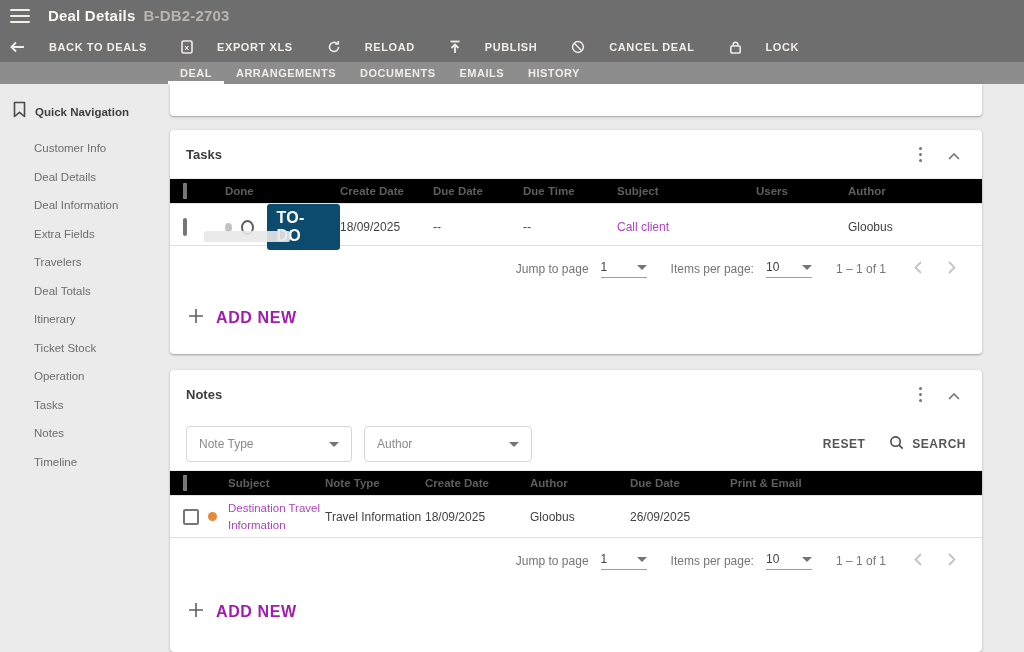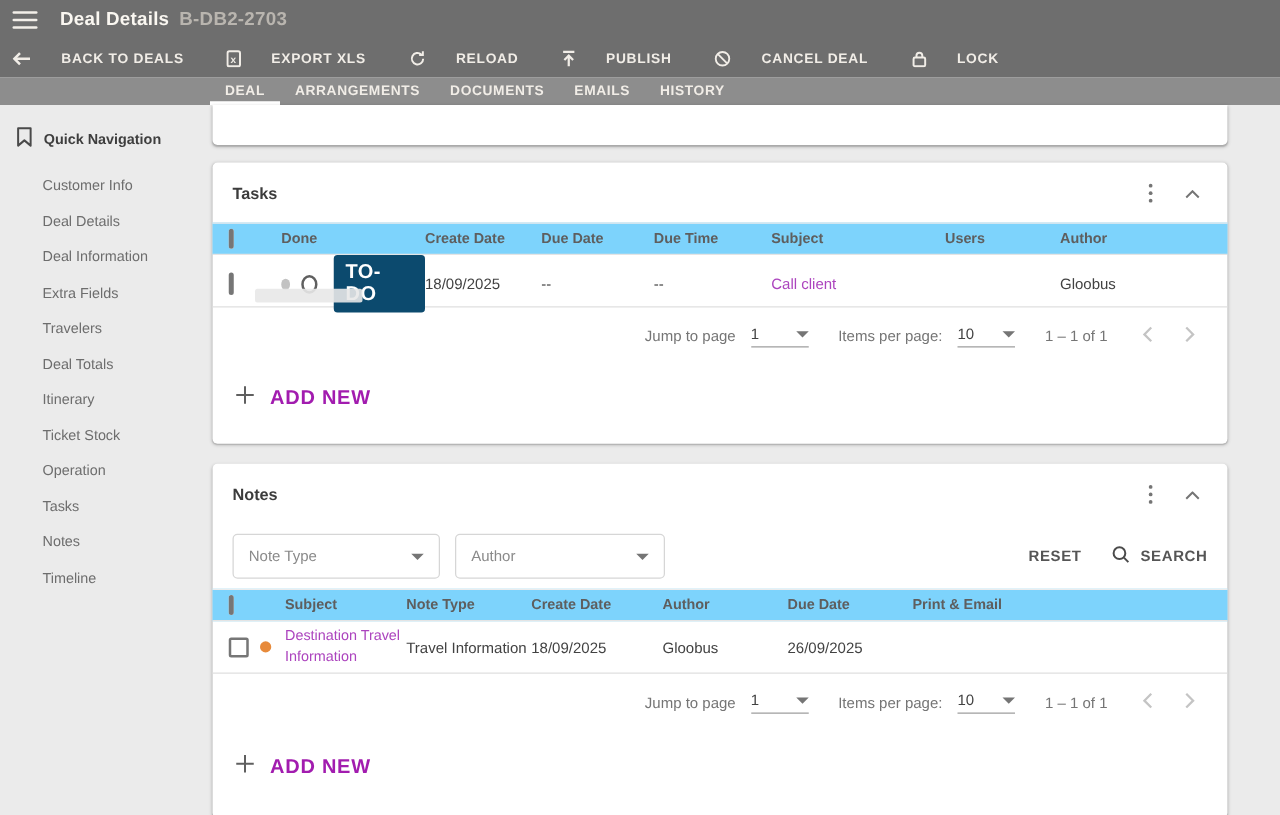--- a/index.html
+++ b/index.html
@@ -37,21 +37,21 @@
   .card-tasks { margin-bottom:16px; position:relative; }
   .card-head { display:flex; align-items:center; justify-content:space-between; padding:15px 16px 14px 16px; }
   .card-title { font-size:13px; font-weight:bold; color:#3c3c3c; }
   .head-actions { display:flex; align-items:center; gap:22px; padding-right:6px; }
   .kebab { display:flex; flex-direction:column; gap:3px; cursor:pointer; padding:2px 4px; }
   .kebab i { width:3px; height:3px; border-radius:50%; background:#757575; }
   .chev-up { cursor:pointer; display:block; }
   
   .grid-t { display:grid; grid-template-columns:42px 115px 93px 90px 94px 139px 92px 1fr; align-items:center; padding-left:13px; }
   .grid-n { display:grid; grid-template-columns:45px 97px 100px 105px 100px 100px 1fr; align-items:center; padding-left:13px; }
-  .thead { height:26px; background:#7dd3fc; border-top:1px solid #ececec; border-bottom:1px solid #e4e4e4; font-size:11.5px; font-weight:bold; color:#5e5e5e; }
+  .thead { height:26px; background:#000000; border-top:1px solid #ececec; border-bottom:1px solid #e4e4e4; font-size:11.5px; font-weight:bold; color:#5e5e5e; }
   .trow { height:42px; border-bottom:1px solid #e0e0e0; font-size:12px; color:#424242; }
   .checkbox { width:16px; height:16px; border:2px solid #767676; border-radius:2px; background:#fff; cursor:pointer; }
   .done-cell { display:flex; align-items:center; gap:9px; }
   .dot-gray { width:9px; height:9px; border-radius:50%; background:#c2c2c2; }
   .radio { width:15px; height:15px; border:2px solid #5f5f5f; border-radius:50%; cursor:pointer; }
   .badge { margin-left:4px; background:#0c4a6e; color:#fff; font-size:16px; font-weight:bold; letter-spacing:.3px; padding:5px 20px 5px 9px; border-radius:3px; cursor:pointer; }
   .link { color:#ac44be; cursor:pointer; line-height:1.4; }
   .subj-cell { display:flex; align-items:center; gap:9px; }
   .dot-orange { width:9px; height:9px; border-radius:50%; background:#e78a3b; flex:none; }
   .pe-cell { display:flex; align-items:center; gap:10px; color:#ac44be; font-size:12px; font-weight:bold; letter-spacing:.4px; }

